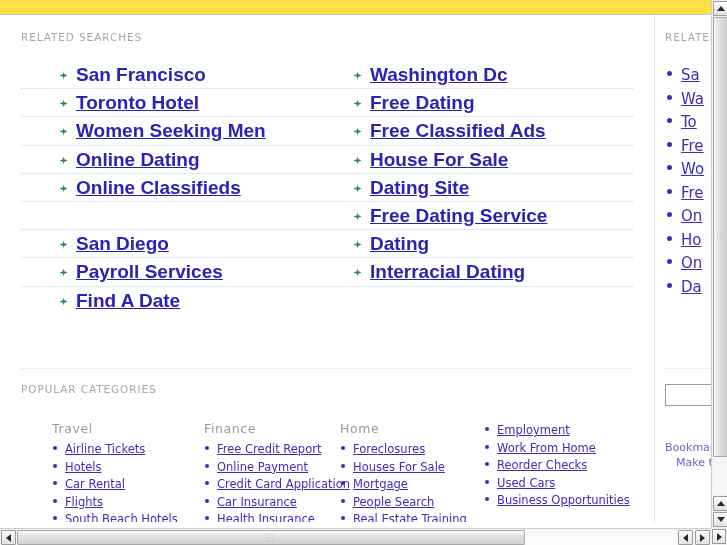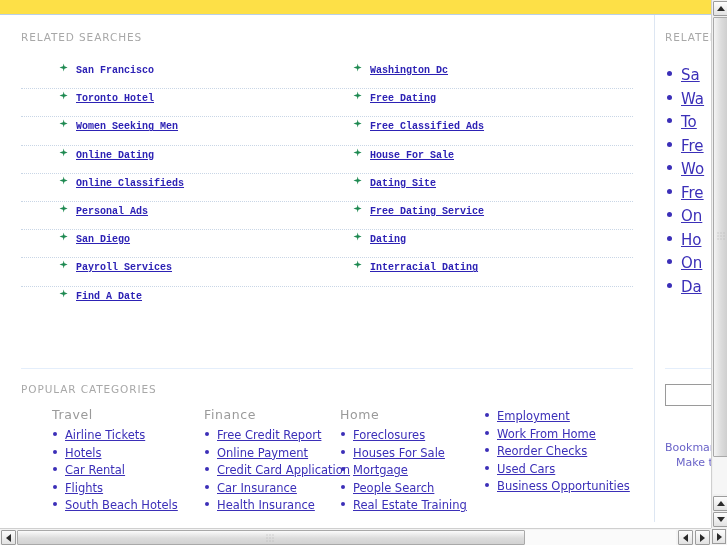--- a/index.html
+++ b/index.html
@@ -91,25 +91,25 @@
     width: 9px;
     height: 9px;
     position: relative;
     top: -1px;
     flex: 0 0 auto;
   }
   .arrow-icon svg { display: block; }
 
   a.rs-link {
     color: #2d22b5;
-    font-size: 10px;
+    font-size: 19px;
     font-weight: bold;
     text-decoration: underline;
     white-space: nowrap;
-    font-family: Liberation Mono, monospace;
+    font-family: Liberation Sans, sans-serif;
   }
   a.rs-link.nounderline { text-decoration: none; }
 
   
   #mid-divider {
     position: absolute;
     left: 21px; top: 353px;
     width: 612px;
     height: 1px;
     background: #e4eefb;
@@ -120,21 +120,21 @@
     left: 21px; top: 368px;
   }
 
   #cat-grid {
     position: absolute;
     left: 52px; top: 390px;
     width: 600px;
   }
   .cat-col {
     position: absolute;
-    top: 2px;
+    top: 16px;
     width: 150px;
   }
   .cat-col.c0 { left: 0px; }
   .cat-col.c1 { left: 152px; }
   .cat-col.c2 { left: 288px; }
   .cat-col.c3 { left: 432px; }
 
   .cat-title {
     color: #9a9a9a;
     font-size: 12.5px;
@@ -467,28 +467,20 @@
             <div class="rs-cell right">
               <span class="arrow-icon">
                 <svg width="9" height="9" viewBox="0 0 9 9">
                   <path d="M0.5 4.5 L4 3.2 L4.6 0.4 L5.4 3.2 L8.6 4.5 L5.4 5.8 L4.6 8.6 L4 5.8 Z" fill="#1f8a52"></path>
                 </svg>
               </span>
               <a class="rs-link" href="#">Dating Site</a>
             </div>
           </div>
           <div class="rs-row">
-            <div class="rs-cell left">
-              <span class="arrow-icon">
-                <svg width="9" height="9" viewBox="0 0 9 9">
-                  <path d="M0.5 4.5 L4 3.2 L4.6 0.4 L5.4 3.2 L8.6 4.5 L5.4 5.8 L4.6 8.6 L4 5.8 Z" fill="#1f8a52"></path>
-                </svg>
-              </span>
-              <a class="rs-link" href="#">Personal Ads</a>
-            </div>
             <div class="rs-cell right">
               <span class="arrow-icon">
                 <svg width="9" height="9" viewBox="0 0 9 9">
                   <path d="M0.5 4.5 L4 3.2 L4.6 0.4 L5.4 3.2 L8.6 4.5 L5.4 5.8 L4.6 8.6 L4 5.8 Z" fill="#1f8a52"></path>
                 </svg>
               </span>
               <a class="rs-link" href="#">Free Dating Service</a>
             </div>
           </div>
           <div class="rs-row">

